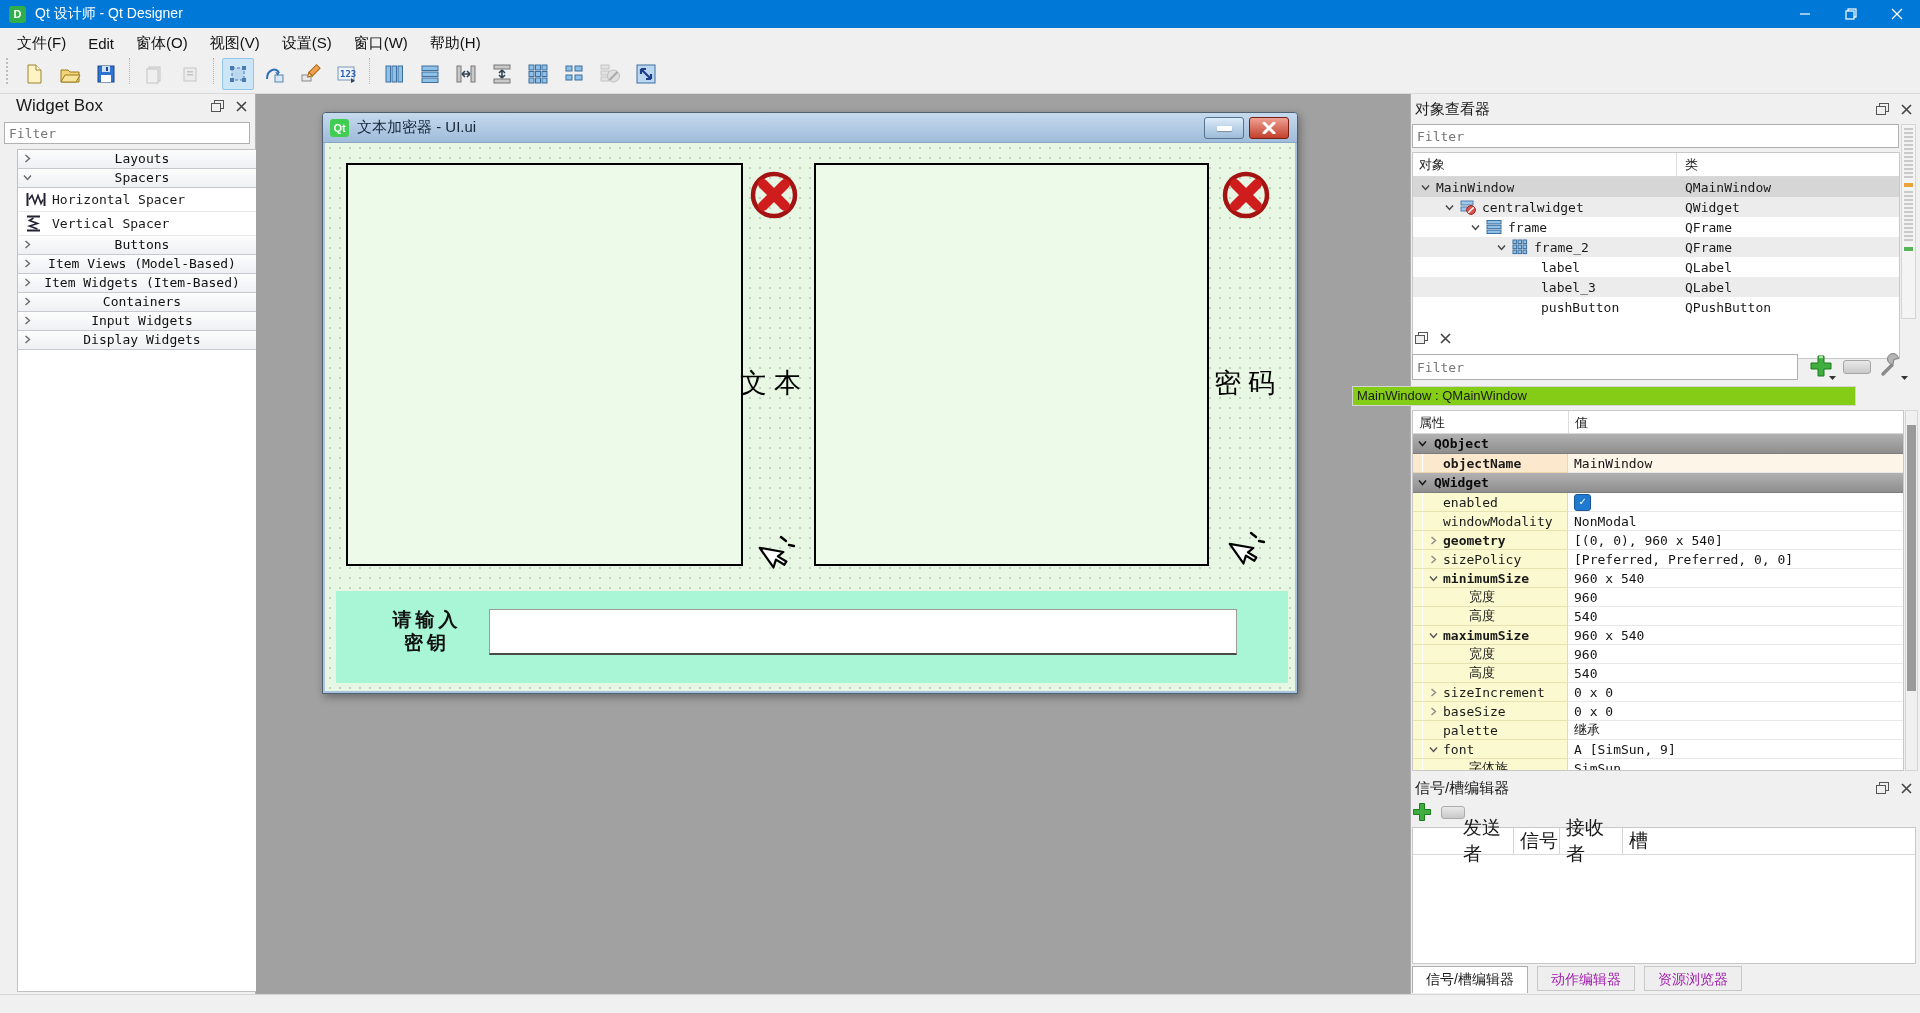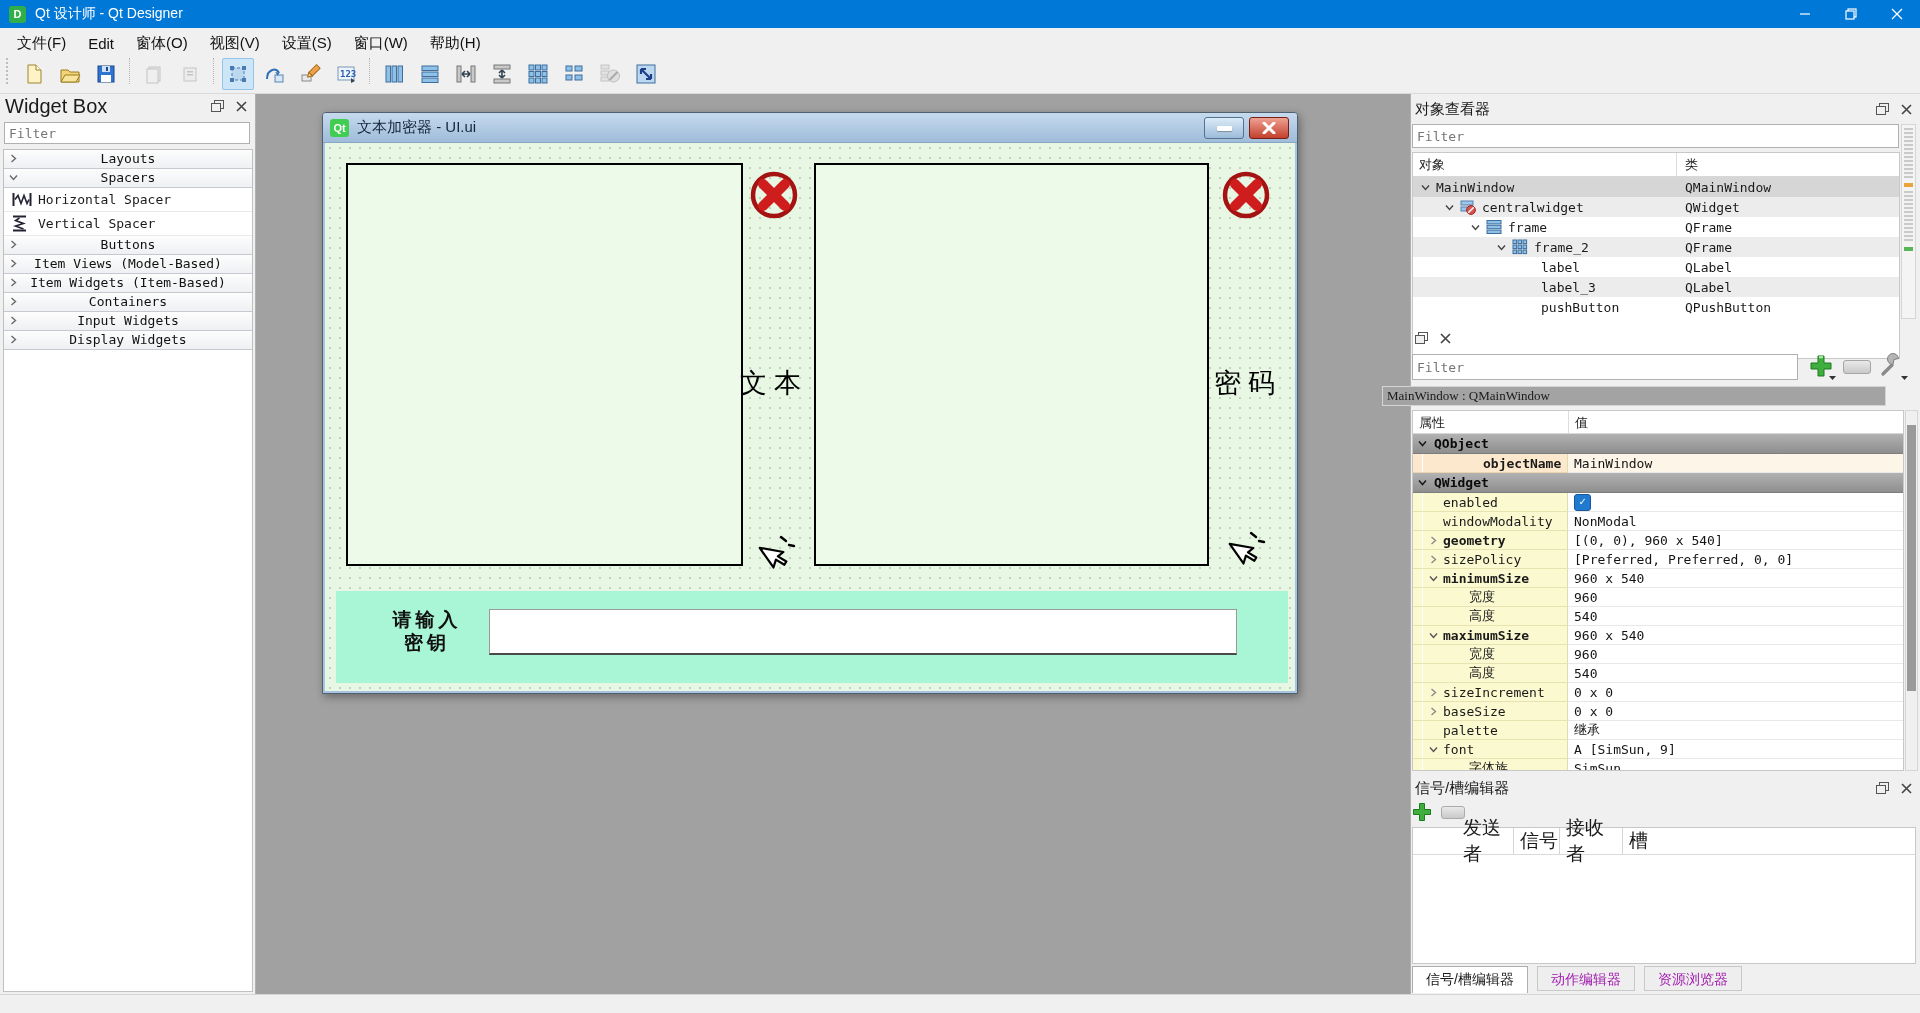--- a/index.html
+++ b/index.html
@@ -26,25 +26,25 @@
   #toolbar{left:0;top:58px;width:1920px;height:36px;background:#f0f0f0;display:flex;align-items:flex-start;border-bottom:1px solid #d9d9d9;box-sizing:border-box;}
   .tb-handle{width:4px;height:26px;margin:0 4px 0 6px;border-left:2px dotted #bdbdbd;}
   .tb-sep{width:1px;height:26px;margin:0 5px;border-left:1px dotted #b5b5b5;}
   .tbtn{width:30px;height:30px;margin:0 2px;display:flex;align-items:center;justify-content:center;border:1px solid transparent;border-radius:2px;}
   .tbtn.checked{background:#cde6f7;border-color:#92c5e8;}
   .tbtn.disabled{opacity:.5;filter:grayscale(1);}
 
   
   #widgetbox{left:0;top:94px;width:256px;height:900px;background:#f0f0f0;border-right:1px solid #b0b0b0;box-sizing:border-box;}
   .dockhdr{display:flex;align-items:center;height:24px;}
-  .dockhdr .t{font-size:20px;margin-left:5px;flex:1;}
+  .dockhdr .t{font-size:17px;margin-left:16px;flex:1;}
   .dockico{width:20px;height:18px;display:flex;align-items:center;justify-content:center;margin-right:4px;}
   .wb-filter{position:absolute;left:4px;top:28px;width:246px;height:22px;border:1px solid #b0b0b0;background:#fff;
              font-family:"DejaVu Sans Mono",monospace;font-size:13px;padding:0 4px;box-sizing:border-box;color:#222;}
-  #wb-list{position:absolute;left:3px;top:55px;width:250px;height:843px;background:#fff;border:1px solid #c0c0c0;box-sizing:border-box;}
+  #wb-list{position:absolute;left:17px;top:55px;width:250px;height:843px;background:#fff;border:1px solid #c0c0c0;box-sizing:border-box;}
   .wb-cat{position:relative;height:18px;line-height:18px;text-align:center;font-size:13px;
           background:linear-gradient(#fdfdfd,#eef0f3);border-bottom:1px solid #c6cace;
           font-family:"DejaVu Sans Mono",monospace;color:#111;}
   .wb-cat .chev{position:absolute;left:5px;top:4px;}
   .wb-item{display:flex;align-items:center;height:23px;border-bottom:1px solid #e9e9e9;
            font-size:13px;font-family:"DejaVu Sans Mono",monospace;background:#fff;}
   .wb-item .ic{width:20px;margin:0 6px 0 8px;}
 
   
   #mdi{left:256px;top:94px;width:1154px;height:919px;background:#a1a1a1;}
@@ -96,38 +96,38 @@
   .oi-row{position:relative;height:20px;display:flex;align-items:center;font-family:"DejaVu Sans Mono",monospace;font-size:13px;}
   .oi-row.alt{background:#ececec;} .oi-row.sel{background:#d6d6d6;}
   .oi-row .tchev{margin-right:6px;display:flex;}
   .oi-row .oic{margin-right:6px;display:flex;}
   .oi-class{position:absolute;left:272px;}
   .pad0{padding-left:8px;} .pad1{padding-left:32px;} .pad2{padding-left:58px;} .pad3{padding-left:84px;} .pad4{padding-left:128px;}
   .oi-scroll{position:absolute;left:1901px;top:124px;width:15px;height:195px;background:#f4f4f4;border:1px solid #d5d5d5;box-sizing:border-box;}
   .stripe{position:absolute;left:2px;right:2px;background:repeating-linear-gradient(180deg,#c9c9c9 0 2px,#f2f2f2 2px 4px);}
   .tick{position:absolute;left:2px;right:2px;height:4px;}
   .pe-btn{position:absolute;display:flex;align-items:center;justify-content:center;}
-  #pe-objline{position:absolute;left:1382px;top:386px;width:504px;height:20px;background:#a3a3a3;border:1px solid #d5d5d5;
-              box-sizing:border-box;font-family:Liberation Serif, serif;font-size:13px;line-height:18px;padding-left:4px;}
+  #pe-objline{position:absolute;left:1352px;top:386px;width:504px;height:20px;background:#84cc16;border:1px solid #d5d5d5;
+              box-sizing:border-box;font-family:Liberation Sans, sans-serif;font-size:13px;line-height:18px;padding-left:4px;}
   #pe-table{position:absolute;left:1412px;top:410px;width:492px;height:361px;background:#fff;border:1px solid #c8c8c8;box-sizing:border-box;overflow:hidden;}
   .pe-colhdr{position:relative;height:22px;border-bottom:1px solid #d8d8d8;font-family:"DejaVu Sans Mono",monospace;font-size:13px;}
   .pe-colhdr .c1{position:absolute;left:6px;top:3px;} .pe-colhdr .c2{position:absolute;left:162px;top:3px;}
   .pe-colhdr .vl{position:absolute;left:155px;top:0;bottom:0;width:1px;background:#dcdcdc;}
   .pe-row{display:flex;height:19px;font-family:"DejaVu Sans Mono",monospace;font-size:13px;}
   .pe-group{height:19px;display:flex;align-items:center;background:linear-gradient(#b2b2b2,#8e8e8e);
             border-bottom:1px solid #7d7d7d;font-family:"DejaVu Sans Mono",monospace;font-size:13px;font-weight:bold;color:#0a0a0a;}
   .pe-group .gchev{margin:0 7px 0 5px;display:flex;}
   .pe-name{position:relative;width:155px;box-sizing:border-box;display:flex;align-items:center;
            background:#fbf9cf;border-bottom:1px solid #e6e2b2;border-right:1px solid #e0dcae;}
   .pe-name::before{content:"";position:absolute;left:9px;top:0;bottom:0;width:1px;background:#fff;}
   .pe-name .pchev{margin:0 5px 0 16px;display:flex;width:9px;}
   .pe-name .nochev{margin-left:30px;}
   .pe-name.subn{padding-left:0;} .pe-name.subn .nochev{margin-left:56px;}
   .pe-value{flex:1;display:flex;align-items:center;background:#fff;border-bottom:1px solid #e8e8e8;padding-left:6px;color:#141414;}
-  .pe-row.orange .pe-name{background:#fce9cd;border-bottom-color:#ecd4ae;padding-left:40px;}
+  .pe-row.orange .pe-name{background:#fce9cd;border-bottom-color:#ecd4ae;}
   .pe-row.orange .pe-value{background:#fdf5e7;}
   .bold{font-weight:bold;}
   .chkbox{width:15px;height:15px;background:#1f7ad0;border:1px solid #18569c;border-radius:3px;color:#fff;
           font-size:11px;line-height:14px;text-align:center;font-weight:bold;}
   .pe-scroll{position:absolute;left:1905px;top:410px;width:13px;height:361px;background:#f0f0f0;border:1px solid #d5d5d5;box-sizing:border-box;}
   .pe-thumb{position:absolute;left:1px;right:1px;top:14px;height:266px;background:#9a9a9a;}
 
   
   #ss-table{position:absolute;left:1412px;top:827px;width:504px;height:137px;background:#fff;border:1px solid #c8c8c8;box-sizing:border-box;}
   .ss-hdr{display:flex;height:26px;border-bottom:1px solid #dadada;font-family:Liberation Sans, sans-serif;font-size:19px;padding-left:44px;}

